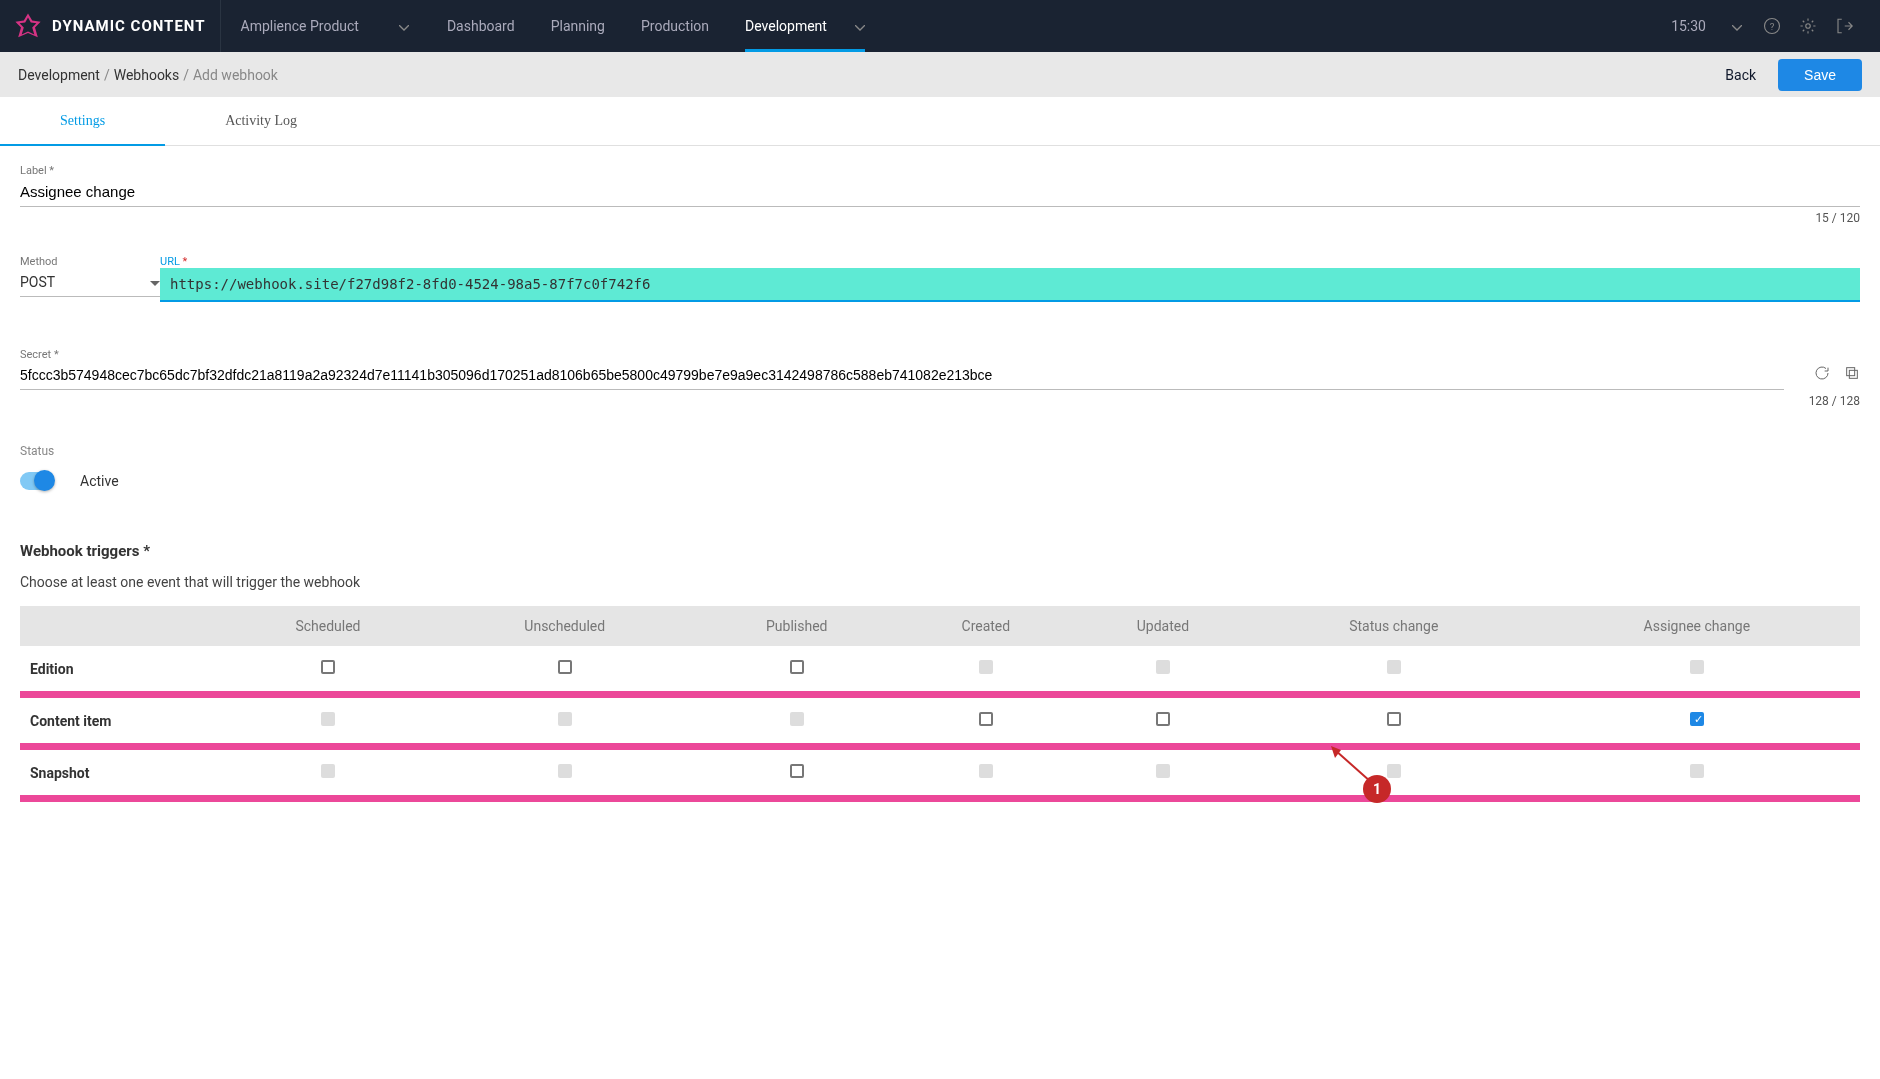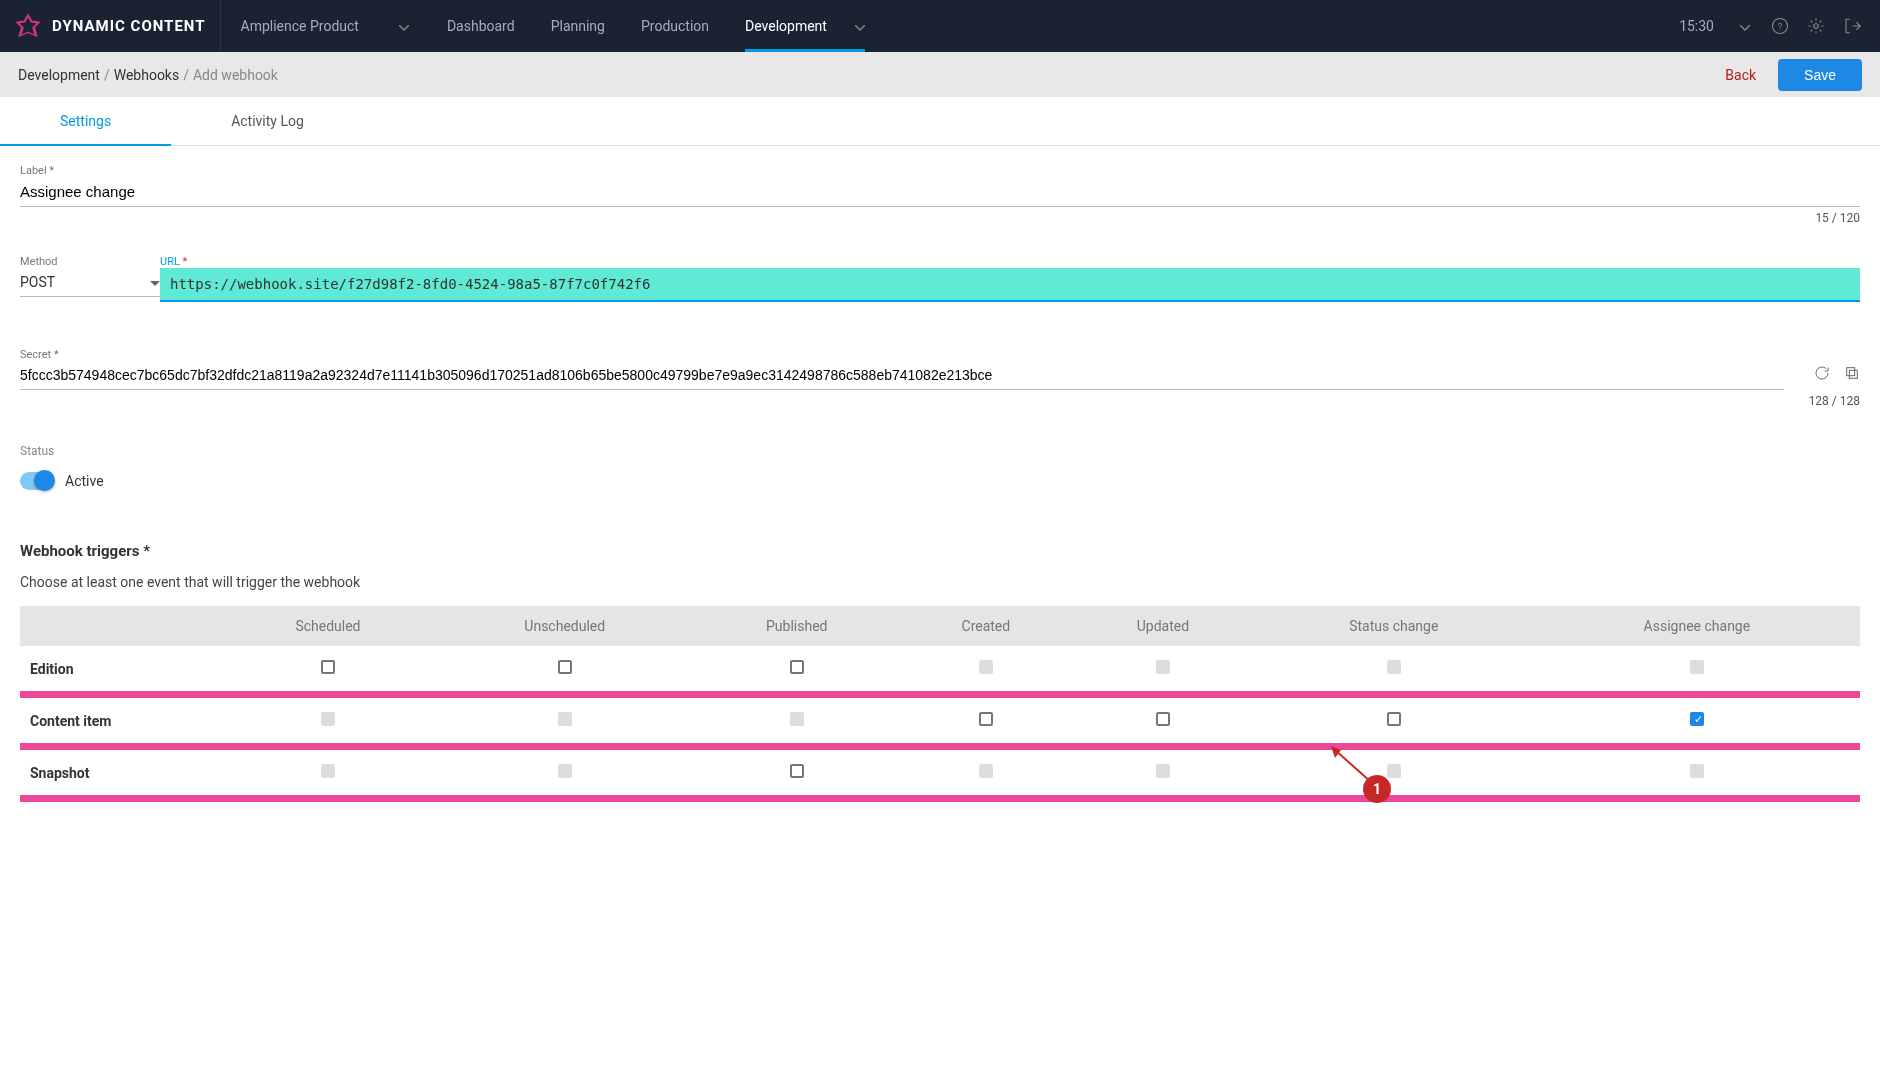--- a/index.html
+++ b/index.html
@@ -64,21 +64,21 @@
     right: 18px;
     height: 3px;
     background: #039be5;
   }
   .nav-link .chev { margin-left: 28px; }
   .topbar-right {
     margin-left: auto;
     display: flex;
     align-items: center;
     height: 100%;
-    padding-right: 10px;
+    padding-right: 18px;
   }
   .time {
     color: #aab;
     padding: 0 12px;
     display: flex;
     align-items: center;
   }
   .time .chev { margin-left: 26px; }
   .top-icon {
     width: 36px;
@@ -95,21 +95,21 @@
     background: #e8e8e8;
     height: 45px;
     display: flex;
     align-items: center;
     padding: 0 18px;
   }
   .crumb { color:#333; }
   .crumb-sep { color:#888; margin: 0 4px; }
   .crumb-active { color:#888; }
   .subbar-actions { margin-left: auto; display:flex; align-items:center; gap:22px;}
-  .btn-back { color:#b91c1c; cursor:pointer;text-align:right; }
+  .btn-back { color:#0f172a; cursor:pointer;text-align:right; }
   .btn-save {
     background:#1e88e5;
     color:#fff;
     border:none;
     padding:8px 26px;
     border-radius:4px;
     font-weight:500;
     cursor:pointer;
     font-size:14px;
   }
@@ -118,20 +118,21 @@
   .tabs {
     display:flex;
     border-bottom:1px solid #e0e0e0;
     padding-left:0;
   }
   .tab {
     padding:16px 60px;
     cursor:pointer;
     color:#555;
     position:relative;
+    font-family:Liberation Serif, serif;
   }
   .tab.active {
     color:#039be5;
   }
   .tab.active::after {
     content:"";
     position:absolute;
     left:0; right:0; bottom:-1px;
     height:2px;
     background:#039be5;
@@ -189,21 +190,21 @@
   }
   .secret-wrap { display:flex; align-items:flex-end; gap:30px;}
   .secret-wrap .text-input{ font-size:14px; }
   .secret-icons { display:flex; gap:14px; color:#666; padding-bottom:6px;}
   .secret-icons span { cursor:pointer; }
   .status-section { margin-top:36px; }
   .status-label { color:#888; font-size:12px; }
   .toggle-row {
     display:flex;
     align-items:center;
-    gap:11px;
+    gap:26px;
     margin-top:14px;
   }
   .toggle {
     width:34px; height:18px;
     background:#81c9f5;
     border-radius:10px;
     position:relative;
     cursor:pointer;
   }
   .toggle::after {

